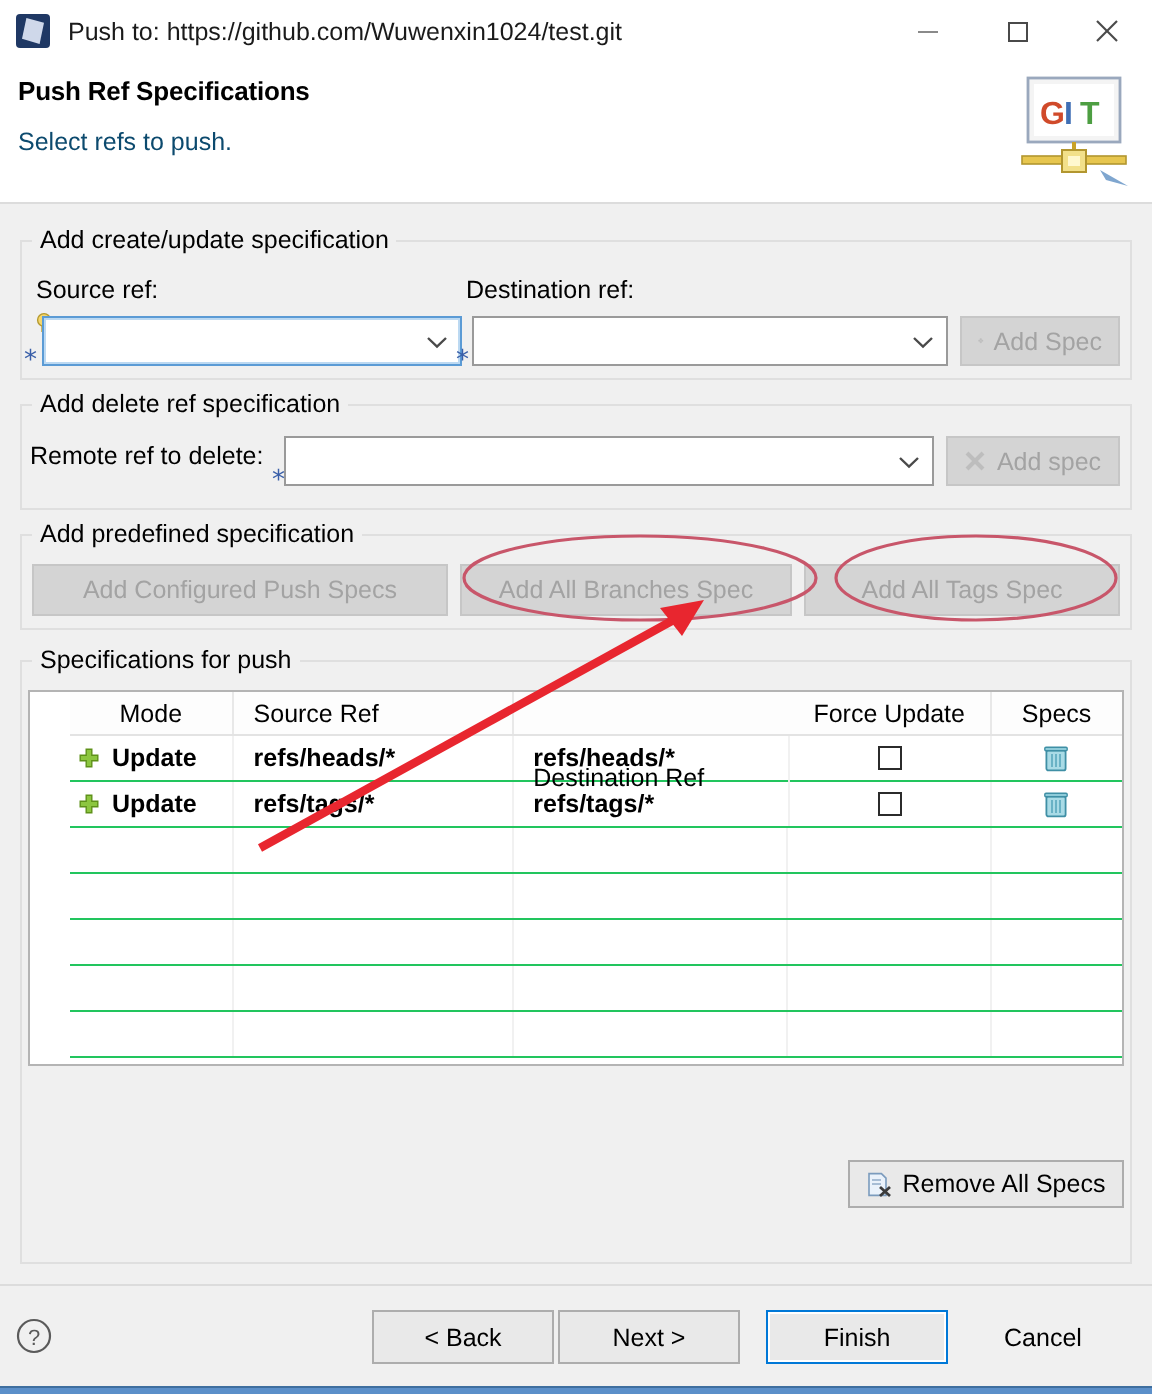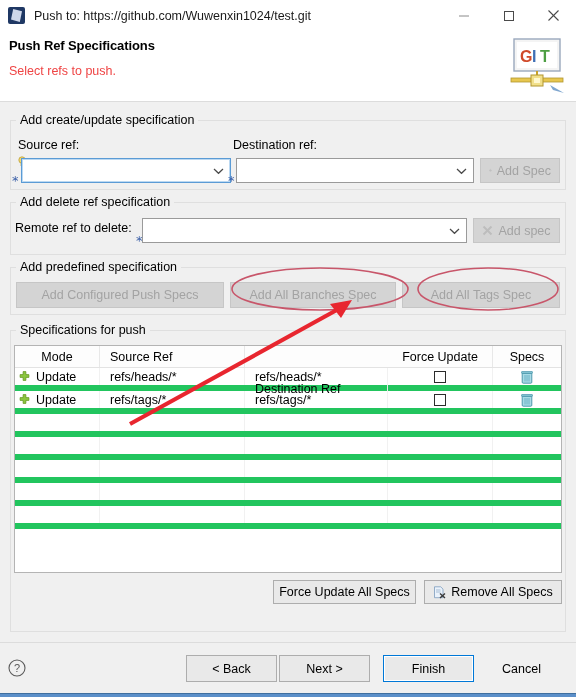--- a/index.html
+++ b/index.html
@@ -68,21 +68,21 @@
   }
   .wiz-title {
     font-size: 13px;
     font-weight: bold;
     color: #000;
     letter-spacing: -0.1px;
   }
   .wiz-sub {
     margin-top: 11px;
     font-size: 12.5px;
-    color: #ef4444;
+    color: #0c4a6e;
   }
   .git-logo {
     position: absolute;
     right: 8px; top: 6px;
     width: 62px; height: 58px;
   }
 
   
   .content {
     position: relative;
@@ -196,21 +196,22 @@
     display: flex;
     align-items: center;
     justify-content: center;
     border-right: 1px solid #e8e8e8;
     height: 100%;
   }
   .th:last-child { border-right: none; }
   .trow {
     display: flex;
     height: 23px;
-    border-bottom: 6px solid #22c55e;
+    border-bottom: 1px solid #22c55e;
+    font-weight: bold;
   }
   .td {
     font-size: 12.5px;
     color: #000;
     display: flex;
     align-items: center;
     border-right: 1px solid #f1f1f1;
     height: 100%;
     overflow: hidden;
     white-space: nowrap;
@@ -365,21 +366,21 @@
       <span>Add All Branches Spec</span>
     </div>
     <div class="btn disabled" style="position:absolute;left:391px;top:14px;width:158px;height:26px;">
       <span>Add All Tags Spec</span>
     </div>
   </div>
 
   <div class="group" style="top:228px;height:302px;">
     <span class="glabel">Specifications for push</span>
 
-    <div class="tablebox" style="left:3px;top:14px;width:548px;height:228px;">
+    <div class="tablebox" style="left:3px;top:14px;width:548px;height:188px;padding-left:20px;">
       <div class="thead">
         <div class="th" style="width:85px;">Mode</div>
         <div class="th" style="width:145px;justify-content:flex-start;padding-left:10px;">Source Ref</div>
         <div class="th" style="width:143px;justify-content:flex-start;padding-left:10px;margin-top:32px;">Destination Ref</div>
         <div class="th" style="width:105px;">Force Update</div>
         <div class="th" style="width:68px;">Specs</div>
       </div>
 
       <div class="trow">
         <div class="td" style="width:85px;">
@@ -457,23 +458,20 @@
       </div>
       <div class="trow">
         <div class="td" style="width:85px;"></div>
         <div class="td" style="width:145px;"></div>
         <div class="td" style="width:143px;"></div>
         <div class="td" style="width:105px;"></div>
         <div class="td" style="width:68px;"></div>
       </div>
     </div>
 
-    <div class="btn plain" style="position:absolute;left:262px;top:249px;width:143px;height:24px;">
-      <span>Force Update All Specs</span>
-    </div>
     <div class="btn plain" style="position:absolute;left:413px;top:249px;width:138px;height:24px;">
       <svg width="13" height="13" viewBox="0 0 13 13">
         <path d="M1.5 0.8 h6.2 l2.3 2.3 v8.6 h-8.5 z" fill="#eaf2fb" stroke="#7b9bbd" stroke-width="0.8"></path>
         <line x1="3" y1="4" x2="7.5" y2="4" stroke="#8aa6c4" stroke-width="0.7"></line>
         <line x1="3" y1="6" x2="7.5" y2="6" stroke="#8aa6c4" stroke-width="0.7"></line>
         <line x1="7" y1="7.5" x2="12" y2="12" stroke="#3b3b3b" stroke-width="1.4"></line>
         <line x1="12" y1="7.5" x2="7" y2="12" stroke="#3b3b3b" stroke-width="1.4"></line>
       </svg>
       <span>Remove All Specs</span>
     </div>

